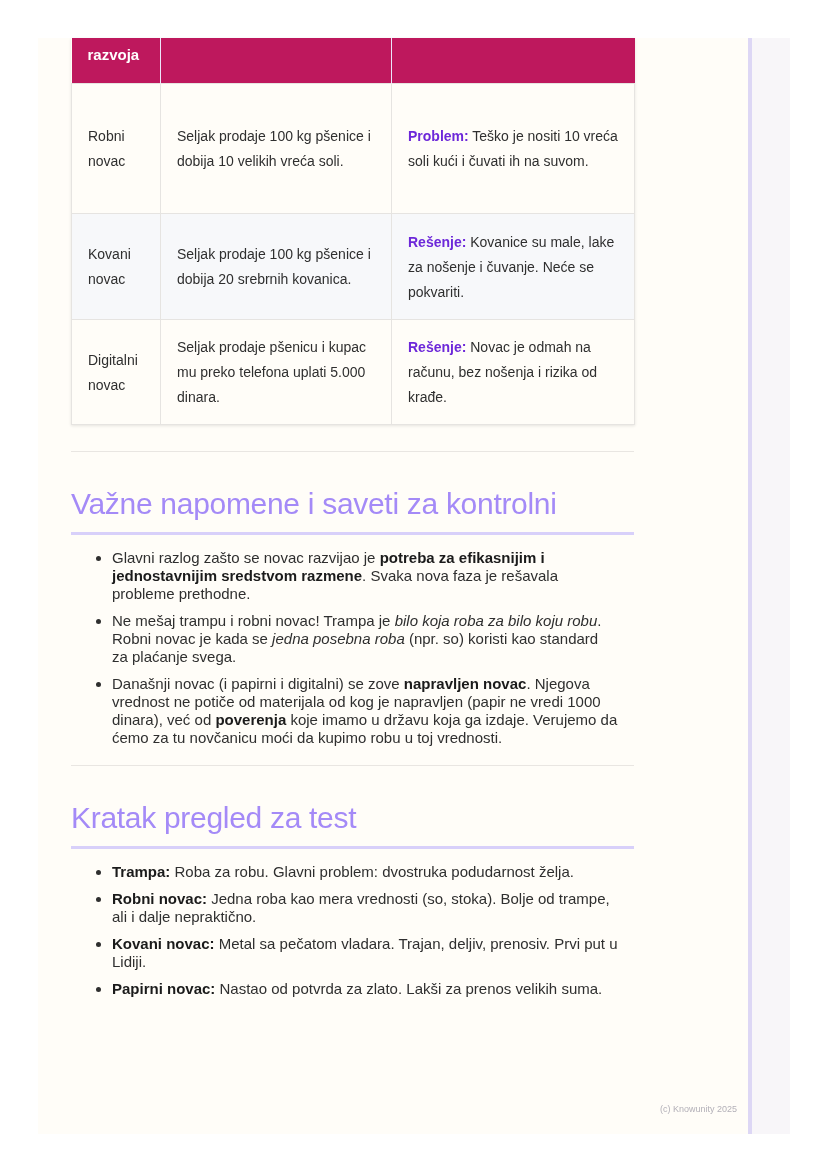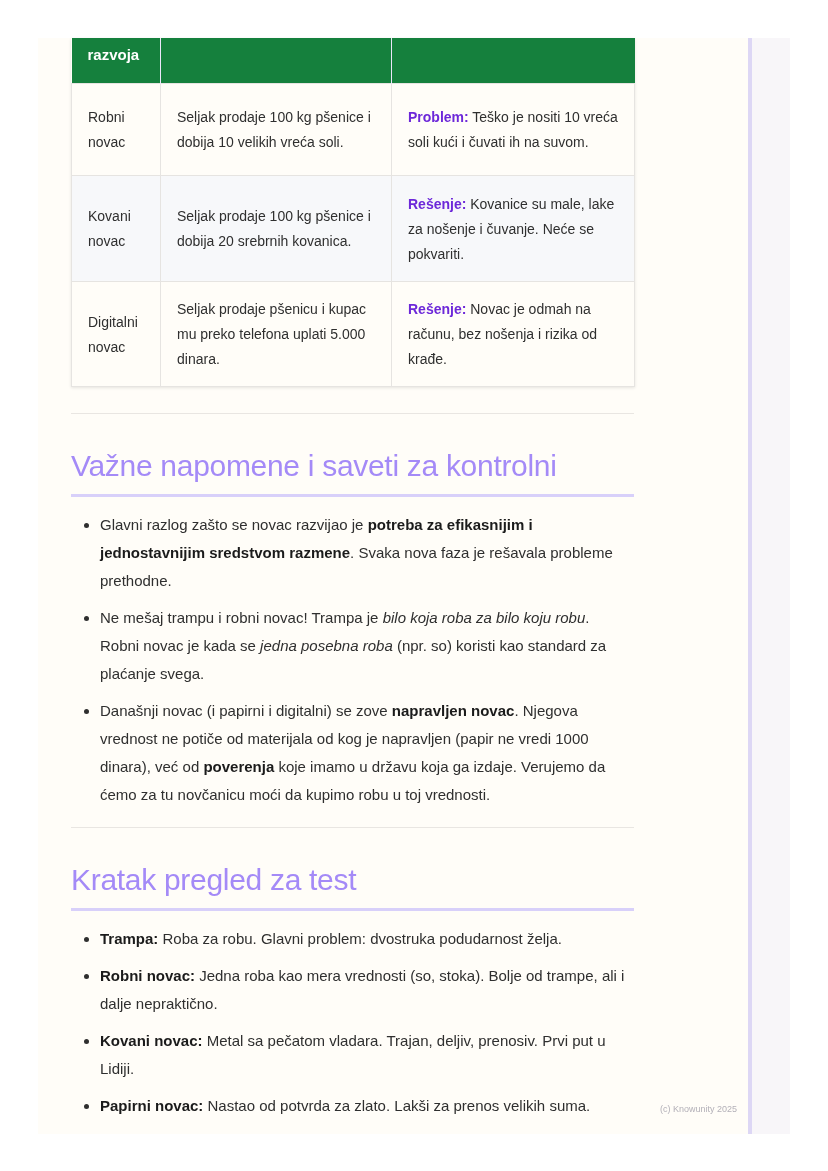--- a/index.html
+++ b/index.html
@@ -19,40 +19,40 @@
     position: absolute; left: 752px; top: 38px; width: 38px; height: 1096px;
     background: #f8f6f9;
   }
   .content { position: absolute; left: 71px; top: 38px; width: 563px; }
 
   table.cmp {
     width: 563px; border-collapse: collapse; table-layout: fixed;
     box-shadow: 0 1px 3px rgba(0,0,0,0.10); font-size: 14px; line-height: 25px;
   }
   table.cmp th {
-    background: #15803d; color: #ffffff; font-weight: bold; text-align: left;
+    background: #be185d; color: #ffffff; font-weight: bold; text-align: left;
     padding: 4px 16px 16px 16px; height: 22px; font-size: 15px; vertical-align: top;
     border-right: 1px solid #ece6fb;
   }
   table.cmp th:last-child { border-right: none; }
   table.cmp td {
     padding: 15px 16px 14px 16px; vertical-align: middle; border: 1px solid #e6e4e1;
     color: #2f2f2f;
   }
   table.cmp tr.row td { background: #fffdf8; }
   table.cmp tr.row.alt td { background: #f7f8fa; }
   table.cmp td b { color: #6d28d9; }
   col.c1 { width: 89px; } col.c2 { width: 231px; } col.c3 { width: 243px; }
 
   .sep { height: 1px; background: #e9e6e2; width: 563px; }
   h2 {
     margin: 0; color: #a48af7; font-size: 30px; font-weight: normal; letter-spacing: -0.3px;
     padding-bottom: 10px; border-bottom: 3px solid #d8d0fa; line-height: 36px;
   }
-  ul { margin: 4px; padding-left: 25px; font-size: 15px; line-height: 28px; color: #2f2f2f; }
+  ul { margin: 16px; padding-left: 25px; font-size: 15px; line-height: 18px; color: #2f2f2f; }
   ul li { margin-bottom: 9px; }
   ul li b { color: #1b1b1b; }
   .footer {
     position: absolute; left: 660px; top: 1104px; font-size: 9px; color: #b3b0b8;
   }
 </style>
 </head>
 <body>
 
 <div class="page"></div>
@@ -68,21 +68,21 @@
         <col class="c3">
       </colgroup>
     <thead>
       <tr>
         <th>razvoja</th>
         <th></th>
         <th></th>
       </tr>
     </thead>
     <tbody>
-      <tr class="row" style="height:92px">
+      <tr class="row" style="height:130px">
         <td>Robni novac</td>
         <td>Seljak prodaje 100 kg pšenice i dobija 10 velikih vreća soli.</td>
         <td><b>Problem:</b><span> Teško je nositi 10 vreća soli kući i čuvati ih na suvom.</span></td>
       </tr>
       <tr class="row alt" style="height:106px">
         <td>Kovani novac</td>
         <td>Seljak prodaje 100 kg pšenice i dobija 20 srebrnih kovanica.</td>
         <td><b>Rešenje:</b><span> Kovanice su male, lake za nošenje i čuvanje. Neće se pokvariti.</span></td>
       </tr>
       <tr class="row" style="height:105px">

